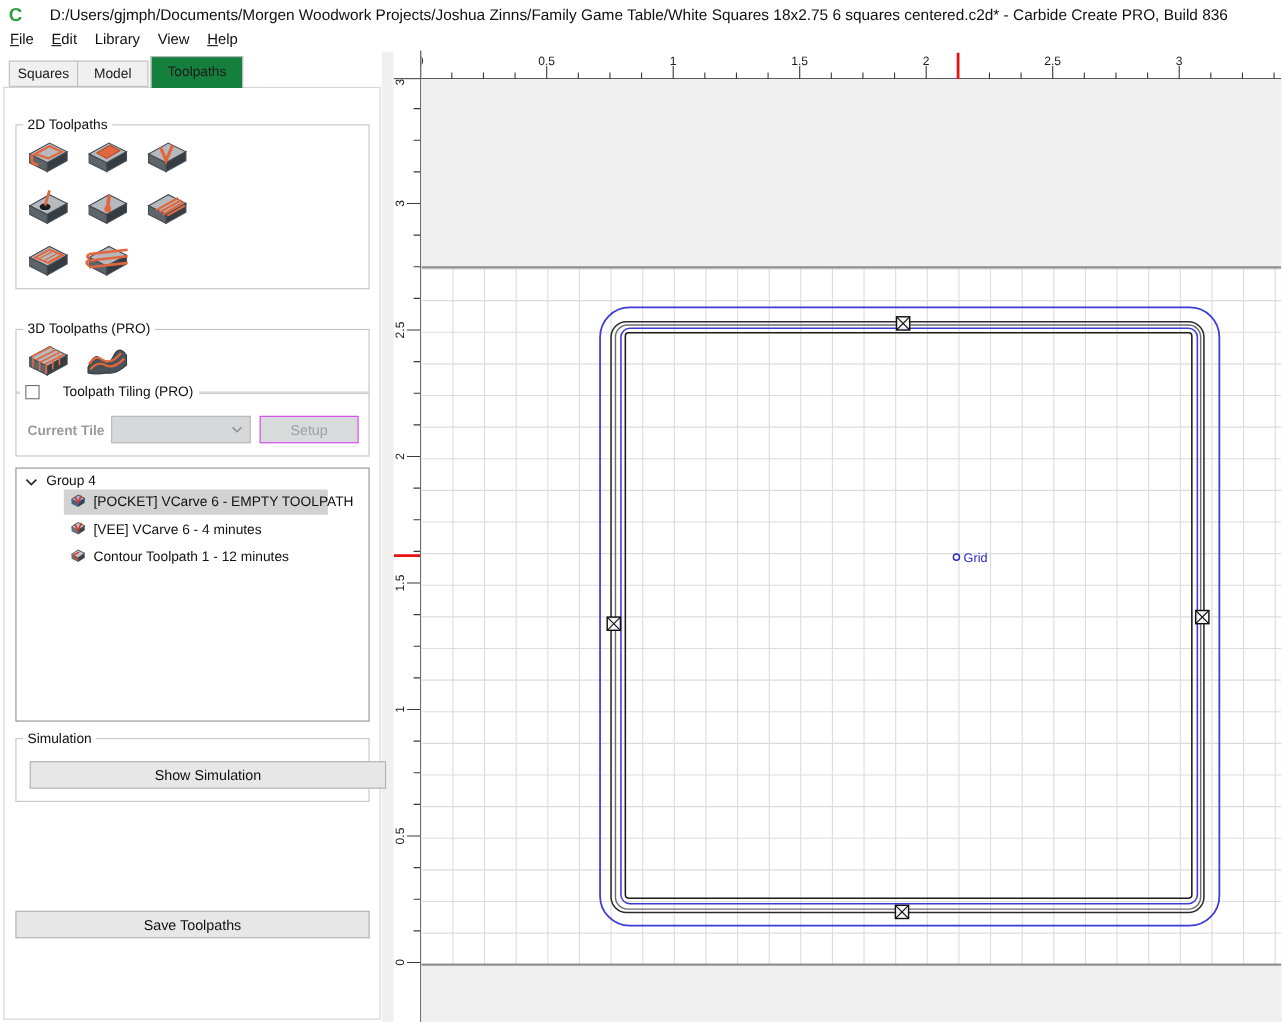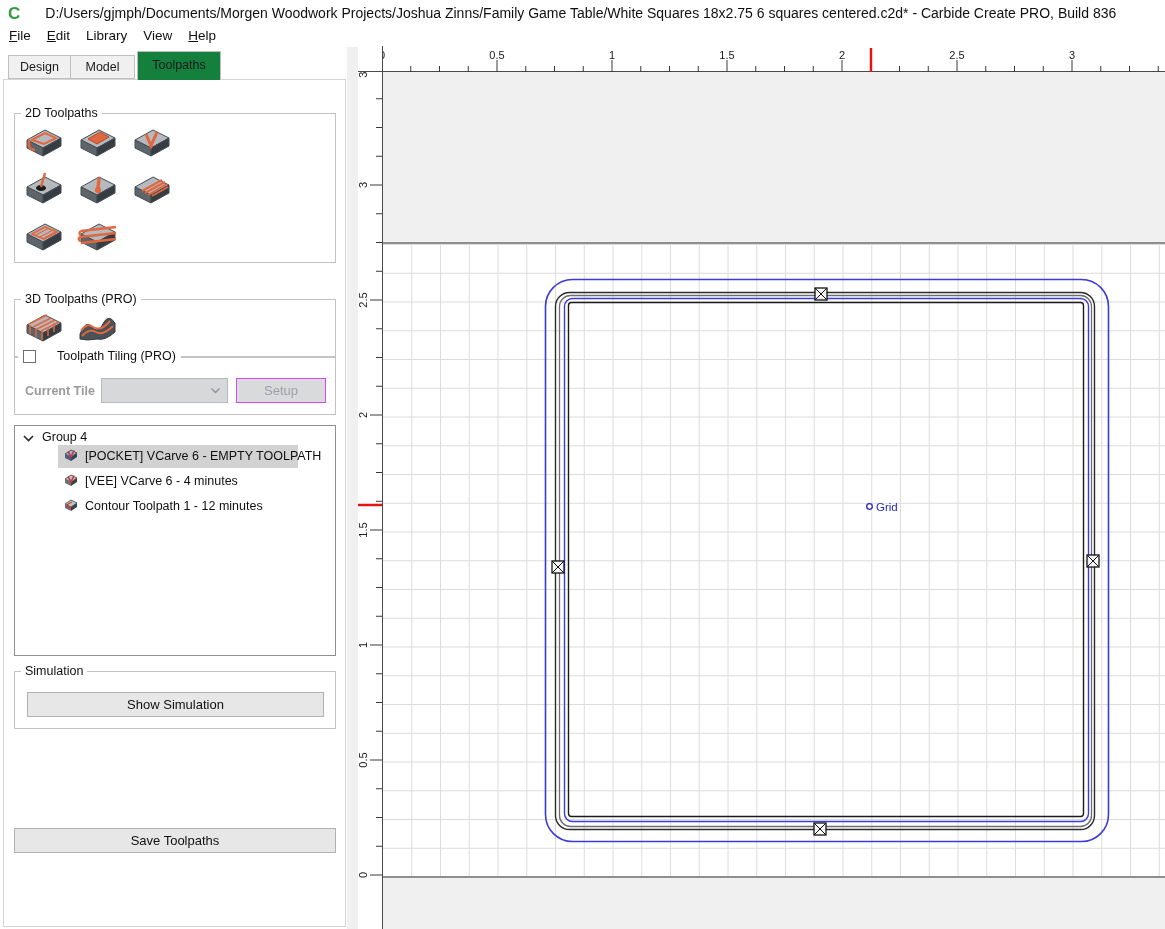--- a/index.html
+++ b/index.html
@@ -35,21 +35,21 @@
   #tree-box{position:absolute;left:14px;top:378px;width:322px;height:231px;border:1px solid #8f8f8f;background:#fff;box-sizing:border-box;z-index:5;}
   #tree-group-row{position:absolute;left:0;top:3px;width:100%;height:20px;}
   #tree-chevron{position:absolute;left:8px;top:5px;}
   #tree-group-label{position:absolute;left:27px;top:1px;font-size:12.5px;color:#101010;}
   .tree-row{position:absolute;left:43px;width:240px;height:23px;}
   .tree-row.selected{background:#d2d2d2;}
   .tree-row .t-icon{position:absolute;left:5px;top:3px;width:16px;height:16px;}
   .tree-row .t-label{position:absolute;left:27px;top:0;font-size:12.5px;line-height:23px;color:#101010;white-space:nowrap;}
   
   .btn{background:#e7e7e7;border:1px solid #b1b1b1;box-sizing:border-box;font-size:13px;color:#101010;text-align:center;line-height:23px;}
-  #show-sim-button{position:absolute;left:12px;top:20px;width:297px;height:25px;}
+  #show-sim-button{position:absolute;left:12px;top:20px;width:324px;height:25px;}
   #save-button{left:14px;top:781px;width:322px;height:25px;z-index:5;}
   
   #splitter{left:347px;top:47px;width:11px;height:882px;background:#f0f0f0;}
   #ruler-corner{left:358px;top:46px;width:25px;height:26px;background:#fff;border-right:1px solid #4a4a4a;border-bottom:1px solid #4a4a4a;box-sizing:border-box;z-index:6;}
   #ruler-top{left:383px;top:46px;width:782px;height:26px;background:#fff;border-bottom:1px solid #4a4a4a;box-sizing:border-box;}
   #ruler-left{left:358px;top:72px;width:25px;height:857px;background:#fff;border-right:1px solid #4a4a4a;box-sizing:border-box;}
   #canvas-wrap{left:383px;top:72px;width:782px;height:857px;background:#f0f0f0;}
   svg{display:block;}
 </style>
 </head>
@@ -60,21 +60,21 @@
   <div id="titlebar" class="abs">
     <span id="logo">C</span>
     <span id="title-text">D:/Users/gjmph/Documents/Morgen Woodwork Projects/Joshua Zinns/Family Game Table/White Squares 18x2.75 6 squares centered.c2d* - Carbide Create PRO, Build 836</span>
   </div>
 
   <div id="menubar" class="abs"><span class="menu-item"><u>F</u>ile</span><span class="menu-item"><u>E</u>dit</span><span class="menu-item">Library</span><span class="menu-item">View</span><span class="menu-item"><u>H</u>elp</span></div>
 
   <div id="left-panel" class="abs">
     <div id="tab-frame"></div>
     <div id="tabs-holder">
-        <div class="tab" style="left: 8px; top: 8px; width: 63px; height: 24px; line-height: 22px;">Design</div>
+        <div class="tab" style="left: 8px; top: 8px; width: 63px; height: 24px; line-height: 22px;">Squares</div>
         <div class="tab" style="left: 70px; top: 8px; width: 65px; height: 24px; line-height: 22px;">Model</div>
         <div class="tab active" style="left: 137px; top: 4px; width: 84px; height: 29px; line-height: 27px;">Toolpaths</div>
       </div>
 
     <div class="groupbox" id="gb-2d" style="left:14px;top:66px;width:322px;height:150px;">
       <span class="gb-title">2D Toolpaths</span>
       <div id="icons-2d">
           <div class="tp-icon">
             <svg width="44" height="40" viewBox="0 0 44 40">
               <polygon points="6,15 24,5 40,13 22,23" fill="#b6babe" stroke="#454c52"></polygon>

